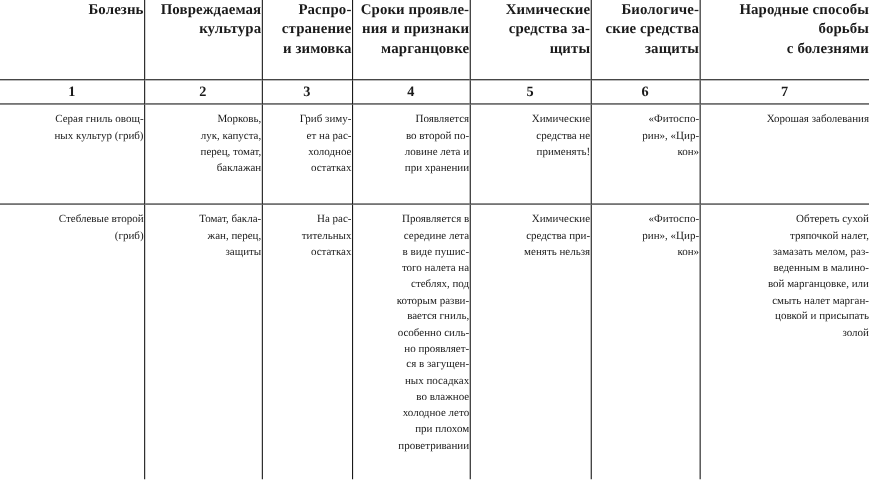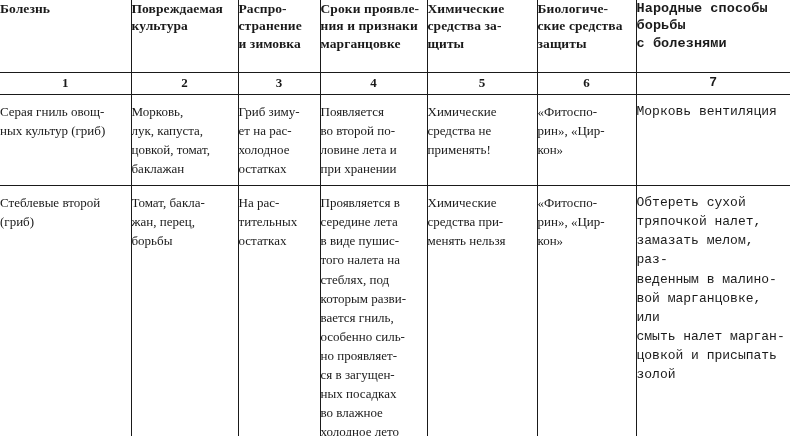--- a/index.html
+++ b/index.html
@@ -38,26 +38,25 @@
 
   
   .cell {
     border-right: 1.5px solid #1a1a1a;
     padding: 6px 7px 8px 7px;
     box-sizing: border-box;
     vertical-align: top;
   }
   .cell.last {
     border-right: none;
-    font-family: Liberation Mono, monospace;
   }
 
   
   thead .cell {
-    text-align: left;
+    text-align: right;
     font-weight: bold;
     font-size: 13.5px;
     line-height: 1.28;
     letter-spacing: 0.1px;
     padding-top: 10px;
     padding-bottom: 9px;
     vertical-align: middle;
   }
   tr.header-row .cell {
     height: 72px;
@@ -75,23 +74,23 @@
     padding-bottom: 3px;
     height: 20px;
     vertical-align: middle;
   }
   tr.number-row {
     border-bottom: 1.5px solid #1a1a1a;
   }
 
   
   tbody tr.data-row .cell {
-    font-size: 13px;
+    font-size: 10px;
     line-height: 1.47;
-    text-align: left;
+    text-align: right;
     padding-top: 7px;
   }
   tbody tr.data-row {
     border-bottom: 1.5px solid #1a1a1a;
   }
   tbody tr.data-row.no-bottom {
     border-bottom: none;
   }
 
   tr.row-1 .cell { height: 91px; }
@@ -186,21 +185,21 @@
     <tbody>
 
       <tr class="data-row row-1">
         <td class="cell">
           <span class="txt">Серая гниль овощ-
 ных культур (гриб)</span>
         </td>
         <td class="cell">
           <span class="txt">Морковь,
 лук, капуста,
-цовкой, томат,
+перец, томат,
 баклажан</span>
         </td>
         <td class="cell">
           <span class="txt">Гриб зиму-
 ет на рас-
 холодное
 остатках</span>
         </td>
         <td class="cell">
           <span class="txt">Появляется
@@ -212,33 +211,33 @@
           <span class="txt">Химические
 средства не
 применять!</span>
         </td>
         <td class="cell">
           <span class="txt">«Фитоспо-
 рин», «Цир-
 кон»</span>
         </td>
         <td class="cell last">
-          <span class="txt">Морковь вентиляция</span>
+          <span class="txt">Хорошая заболевания</span>
         </td>
       </tr>
 
       <tr class="data-row row-2 no-bottom">
         <td class="cell">
           <span class="txt">Стеблевые второй
 (гриб)</span>
         </td>
         <td class="cell">
           <span class="txt">Томат, бакла-
 жан, перец,
-борьбы</span>
+защиты</span>
         </td>
         <td class="cell">
           <span class="txt">На рас-
 тительных
 остатках</span>
         </td>
         <td class="cell">
           <span class="txt">Проявляется в
 середине лета
 в виде пушис-

